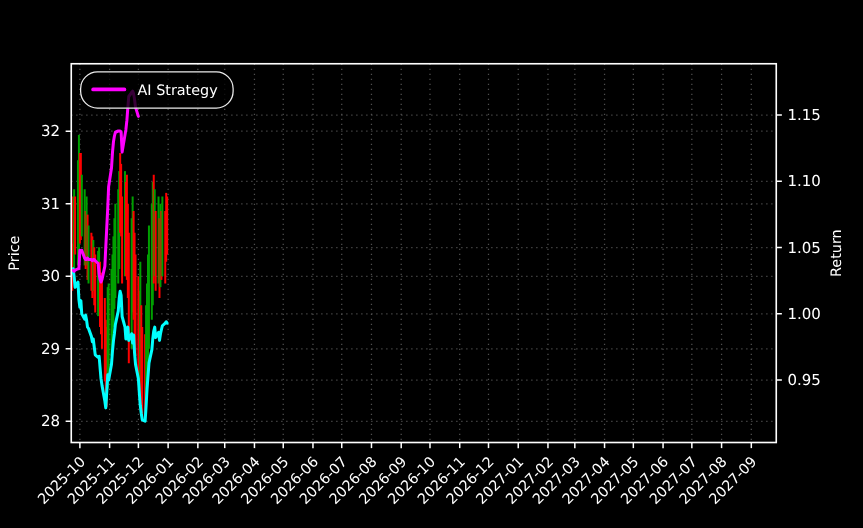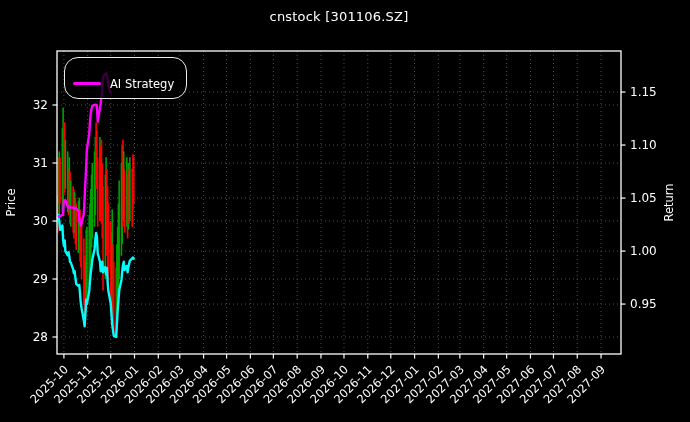--- a/index.html
+++ b/index.html
@@ -2,21 +2,21 @@
 <html><head>
 <meta charset="utf-8">
 <style>
   html,body{margin:0;padding:0;background:#000;}
   .fig{position:relative;width:690px;height:422px;background:#000;overflow:hidden;
        font-family:"DejaVu Sans","Liberation Sans",sans-serif;}
   .fig svg{position:absolute;left:0;top:0;}
   .chart-title{position:absolute;left:57px;width:564px;top:9px;text-align:center;
        color:#ffffff;font-size:13px;letter-spacing:0.2px;}
   .legend{position:absolute;left:64px;top:57px;display:flex;flex-direction:column;
-       gap:2px;padding:16px 12px 5px 8px;border:1.5px solid #ececec;border-radius:14px;
+       gap:2px;padding:4px 12px 5px 8px;border:1.5px solid #ececec;border-radius:14px;
        background:rgba(0,0,0,0.78);z-index:5;}
   .legend-row{display:flex;align-items:center;gap:9px;height:19px;}
   .swatch{width:28px;height:3px;border-radius:1.5px;flex:0 0 auto;}
   .legend-label{color:#ffffff;font-size:11.5px;white-space:nowrap;}
   svg text{font-family:"DejaVu Sans","Liberation Sans",sans-serif;fill:#ffffff;}
 </style>
 </head>
 <body>
 
 <div class="fig">
@@ -202,20 +202,19 @@
         <text x="48" y="108.99942572741182" text-anchor="end" font-size="12px">32</text>
         <text x="630" y="308.0654303708888" text-anchor="start" font-size="12px">0.95</text>
         <text x="630" y="255.05633310007005" text-anchor="start" font-size="12px">1.00</text>
         <text x="630" y="202.04723582925126" text-anchor="start" font-size="12px">1.05</text>
         <text x="630" y="149.03813855843245" text-anchor="start" font-size="12px">1.10</text>
         <text x="630" y="96.0290412876139" text-anchor="start" font-size="12px">1.15</text>
       </g>
       <text x="15" y="202.5" text-anchor="middle" font-size="11.5px" transform="rotate(-90 15 202.5)">Price</text>
       <text x="673" y="202.5" text-anchor="middle" font-size="11.5px" transform="rotate(-90 673 202.5)">Return</text>
     </svg>
-  <div class="chart-title">cnstock [301106.SZ]</div>
   <div class="legend">
     <div class="legend-row">
       <span class="swatch" style="background: rgb(255, 0, 255);"></span>
       <span class="legend-label">AI Strategy</span>
     </div>
   </div>
 </div>
 
 </body></html>

